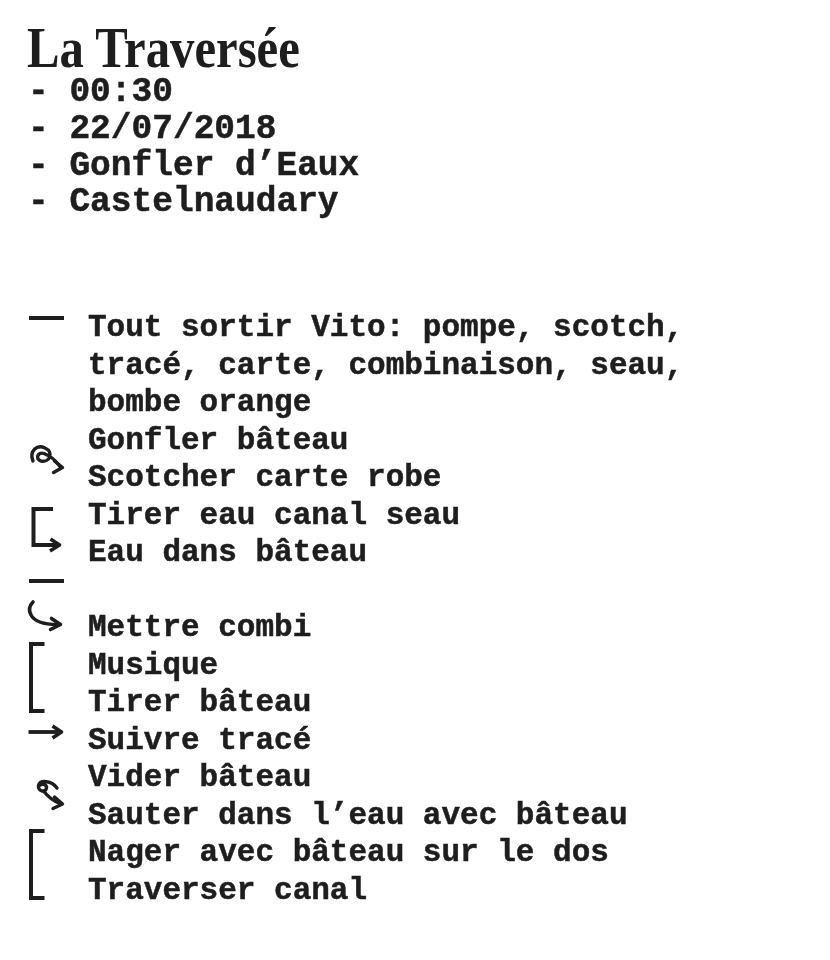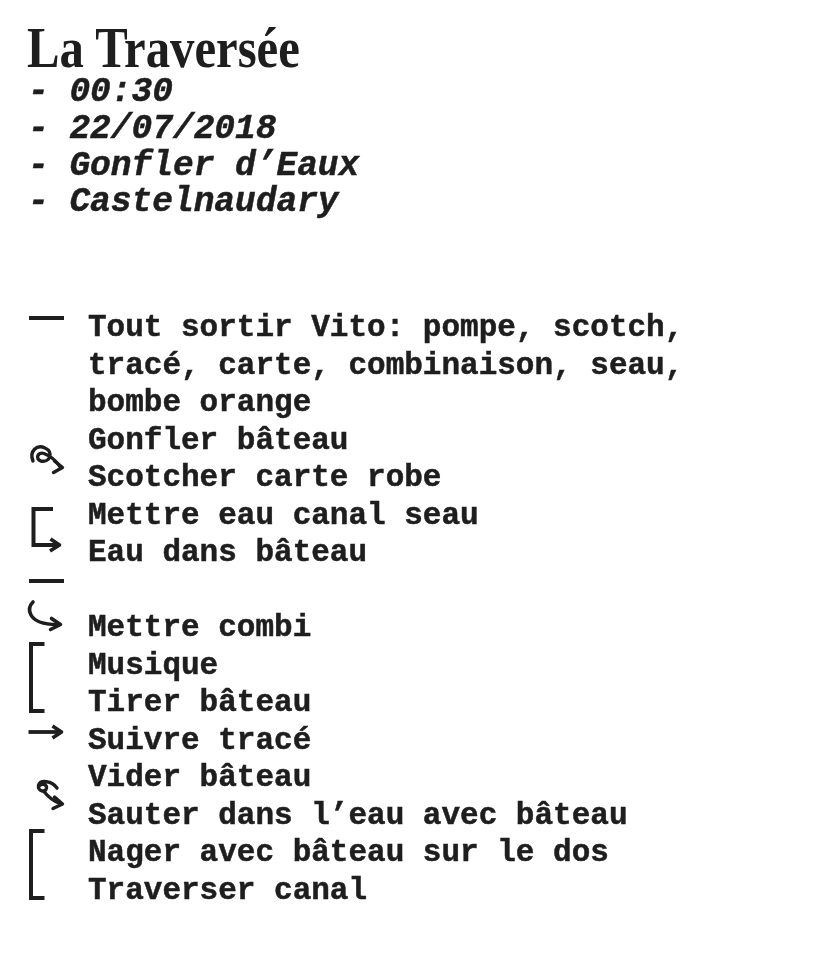--- a/index.html
+++ b/index.html
@@ -26,21 +26,20 @@
     transform: scaleX(0.87);
     transform-origin: left top;
     white-space: pre;
     color: #1e1e1e;
   }
   .meta {
     position: absolute;
     left: 28px; top: 74px;
     margin: 0; padding: 0;
     list-style: none;
-    font-style: italic;
   }
   .meta li {
     height: 36.8px;
   }
   .meta .meta-text {
     font-size: 34.5px;
     line-height: 36.8px;
     font-weight: 700;
     white-space: pre;
     -webkit-text-stroke: 0.5px #1e1e1e;
@@ -123,21 +122,21 @@
         <path d="M26.5 19 L34.5 25.5 L25.5 30.5" stroke-width="3.4" stroke-linecap="round" stroke-linejoin="round"></path>
       </svg>
       <span class="step-text">Scotcher carte robe</span>
     </li>
 
     <li class="step">
       <svg class="marker m-elbow" width="36" height="48">
         <path d="M23 2 H3.5 V38 H26" stroke-width="4" stroke-linejoin="miter"></path>
         <path d="M20.5 32 L29.5 38 L20 44" stroke-width="3.6" stroke-linejoin="round"></path>
       </svg>
-      <span class="step-text">Mettre eau canal seau</span>
+      <span class="step-text">Tirer eau canal seau</span>
     </li>
 
     <li class="step">
       <span class="step-text">Eau dans bâteau</span>
     </li>
 
     <li class="step">
       <svg class="marker m-dash" width="38" height="10">
           <path d="M1 5 H 36" stroke-width="4.2"></path>
         </svg>

